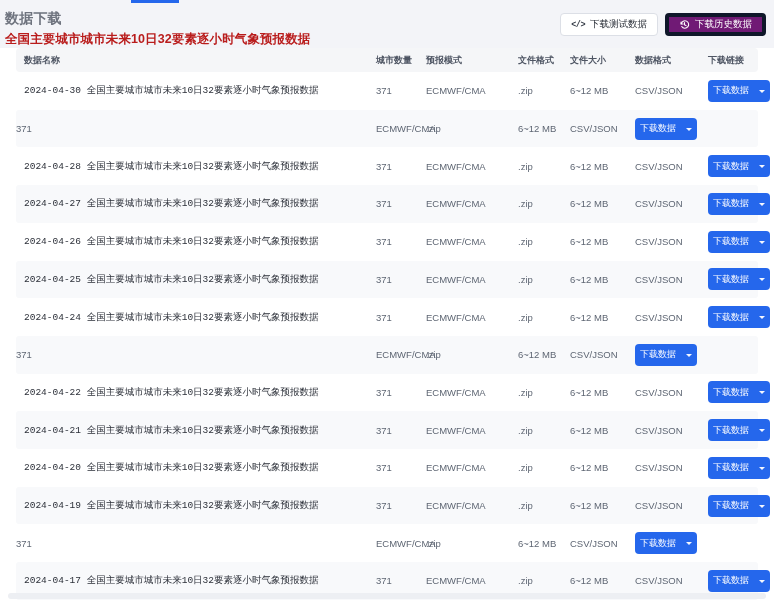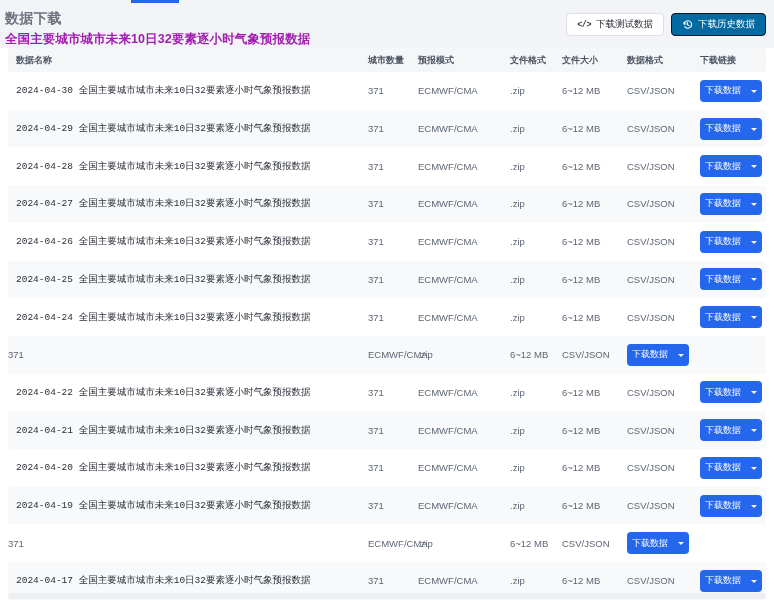--- a/index.html
+++ b/index.html
@@ -13,40 +13,40 @@
   
   .tab-indicator { position:absolute; top:0; left:131px; width:48px; height:3px; background:#2567ec; z-index:5; }
 
   
   .page-header {
     height:48px; padding:6px 8px 0 5px;
     display:flex; justify-content:space-between; align-items:flex-start;
     background:#f3f4f8;
   }
   .breadcrumb { font-size:14px; font-weight:600; color:#6e737e; margin-top:4px; letter-spacing:.2px; }
-  .page-title { font-size:12.5px; font-weight:700; color:#a21caf; margin-top:3px; letter-spacing:.1px; }
+  .page-title { font-size:12.5px; font-weight:700; color:#b91c1c; margin-top:3px; letter-spacing:.1px; }
   .actions { display:flex; gap:7px; margin-top:7px; }
   .btn {
     height:23px; display:inline-flex; align-items:center; justify-content:center;
     gap:5px; border-radius:4px; font-size:9.5px; cursor:pointer; padding:0 10px;
     white-space:nowrap;
   }
   .btn-plain { background:#ffffff; border:1px solid #dcdfe6; color:#272c35; }
-  .btn-primary { background:#0369a1; border:1px solid #0f172a; color:#ffffff; }
+  .btn-primary { background:#701a75; border:4px solid #0f172a; color:#ffffff; }
   .code-glyph { font-family:"Liberation Mono","DejaVu Sans Mono",monospace; font-size:8.5px; font-weight:700; color:#333a45; letter-spacing:-.5px; }
   .history-icon svg { display:block; }
 
   
   .card { background:#ffffff; height:552px; position:relative; }
   .grid-row {
     display:grid;
     grid-template-columns:360px 50px 92px 52px 65px 73px 1fr;
     align-items:center;
   }
-  .table-wrap { padding:0 8px; }
+  .table-wrap { padding:0 16px; }
   .thead {
     height:24px; background:#f5f6f8; border-radius:4px;
     font-size:9px; font-weight:600; color:#4e5563;
   }
   .cell-name { padding-left:8px; }
   .tbody .row {
     height:37.71px; background:#ffffff;
     font-size:9.5px; color:#5e6673;
     border-radius:3px;
   }
@@ -117,21 +117,20 @@
     <div>CSV/JSON</div>
     <div>
       <button class="row-btn">
         <span>下载数据</span>
         <span class="caret-down"></span>
       </button>
     </div>
   </div>
 
   <div class="row grid-row striped">
-    <div class="cell-name">2024-04-29 全国主要城市城市未来10日32要素逐小时气象预报数据</div>
     <div>371</div>
     <div>ECMWF/CMA</div>
     <div>.zip</div>
     <div>6~12 MB</div>
     <div>CSV/JSON</div>
     <div>
       <button class="row-btn">
         <span>下载数据</span>
         <span class="caret-down"></span>
       </button>

